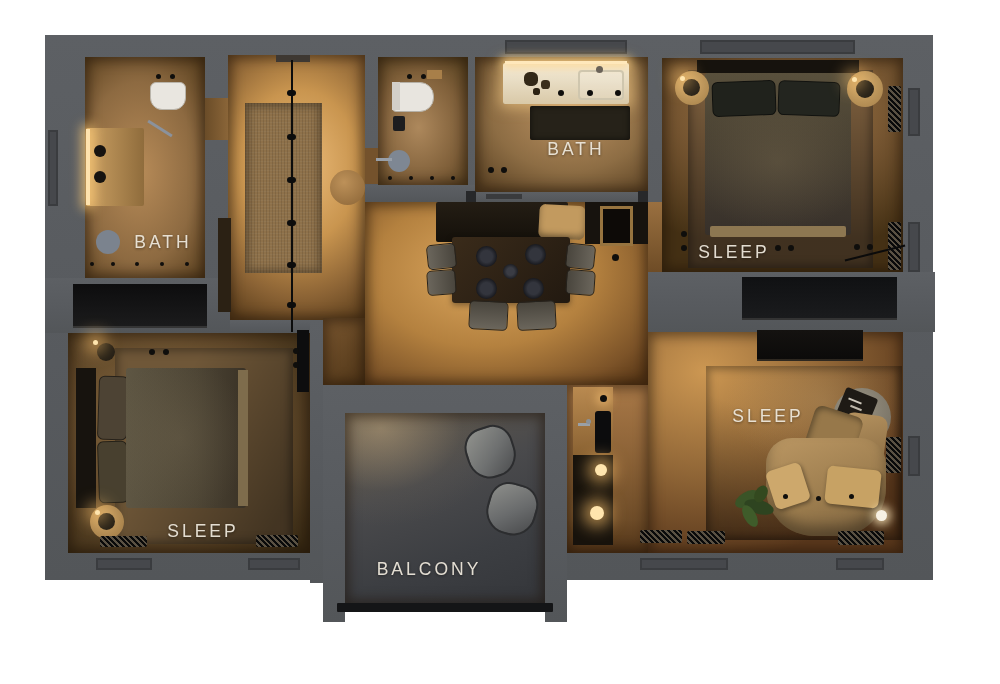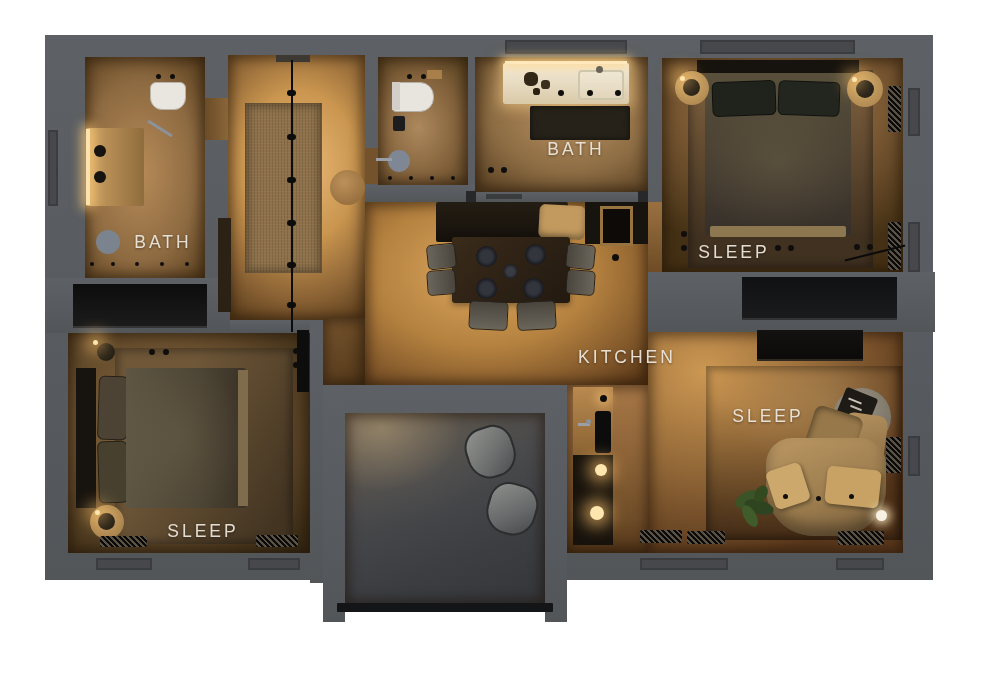--- a/index.html
+++ b/index.html
@@ -243,17 +243,17 @@
 
   <div class="abs" style="left:466px;top:426px;width:45px;height:48px;border-radius:40% 40% 45% 45%;border:2px solid #2c2d2f;
        background:linear-gradient(140deg,#93948f,#6e7070 55%,#4a4b4d);transform:rotate(-18deg);"></div>
   <div class="abs" style="left:487px;top:483px;width:46px;height:48px;border-radius:40% 40% 45% 45%;border:2px solid #2c2d2f;
        background:linear-gradient(140deg,#8f908c,#696b6c 55%,#47484a);transform:rotate(16deg);"></div>
   <div class="abs" style="left:337px;top:603px;width:216px;height:9px;background:#141517;border-radius:1px;"></div>
 
   <div class="label" style="left:118px;top:232px;width:90px;">BATH</div>
   <div class="label" style="left:531px;top:139px;width:90px;">BATH</div>
   <div class="label" style="left:689px;top:242px;width:90px;">SLEEP</div>
-  <div class="label" style="left:557px;top:347px;width:140px;">KITCHEN</div>
   <div class="label" style="left:723px;top:406px;width:90px;">SLEEP</div>
   <div class="label" style="left:158px;top:521px;width:90px;">SLEEP</div>
+  <div class="label" style="left:359px;top:559px;width:140px;">BALCONY</div>
 
 </div>
 
 </body></html>

